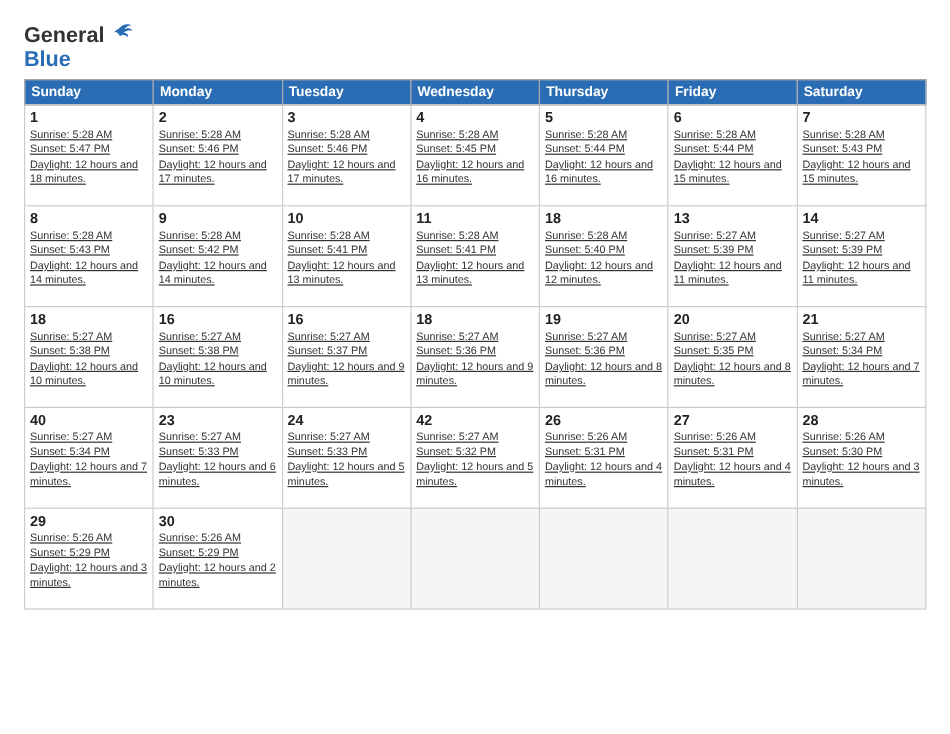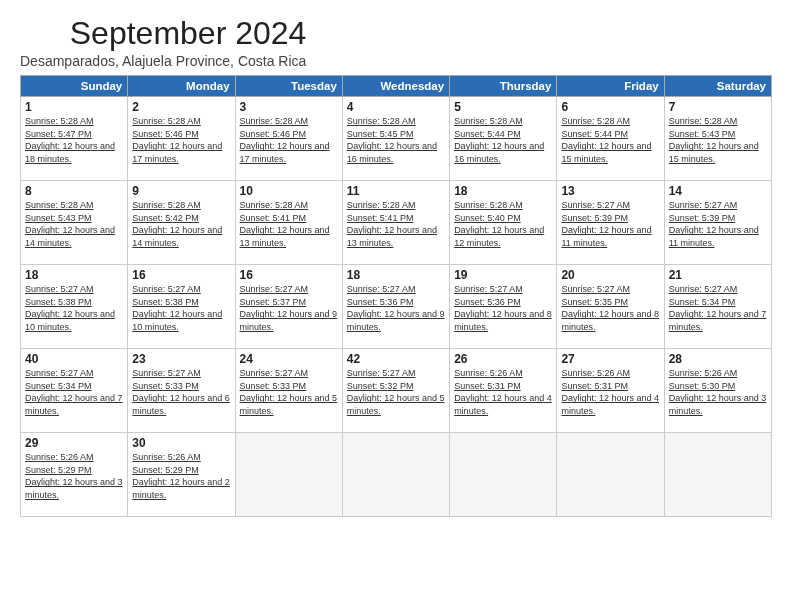--- a/index.html
+++ b/index.html
@@ -49,21 +49,21 @@
     .calendar {
       width: 100%;
       border-collapse: collapse;
       table-layout: fixed;
     }
     .calendar th {
       background: #2a6db5;
       color: #fff;
       font-size: 11.5px;
       font-weight: bold;
-      text-align: right;
+      text-align: left;
       padding: 4px 5px;
       border: 1px solid #aaa;
     }
     .calendar td {
       vertical-align: top;
       border: 1px solid #ccc;
       padding: 3px 4px;
       font-size: 9.5px;
       color: #333;
       height: 84px;
@@ -84,23 +84,30 @@
       line-height: 1.4;
       color: #333;
       text-decoration: underline;
     }
   </style>
 </head>
 <body>
 
 <div class="page">
   <div class="header">
-    <div class="title-block">
-      <div class="month-title">September 2024</div>
-      <div class="subtitle">Desamparados, Alajuela Province, Costa Rica</div>
+    <div class="logo">
+      <div style="display:flex;flex-direction:column;align-items:flex-start;">
+        <div style="display:flex;align-items:center;">
+          <span class="logo-text">General</span>
+          <svg width="22" height="22" viewBox="0 0 30 30" style="margin-left:2px;margin-top:-4px;">
+            <path d="M15 8 C18 4, 26 3, 28 6 C26 5, 22 7, 20 10 C24 8, 28 9, 29 12 C26 10, 22 12, 19 14 C22 14, 25 16, 24 19 C21 16, 17 16, 15 18 C13 14, 10 12, 8 14 C10 11, 13 10, 15 8Z" fill="#2a6db5"></path>
+          </svg>
+        </div>
+        <span class="logo-text" style="color:#2a6db5;">Blue</span>
+      </div>
     </div>
   </div>
 
   <table class="calendar">
     <thead>
       <tr>
         <th>Sunday</th>
         <th>Monday</th>
         <th>Tuesday</th>
         <th>Wednesday</th>

